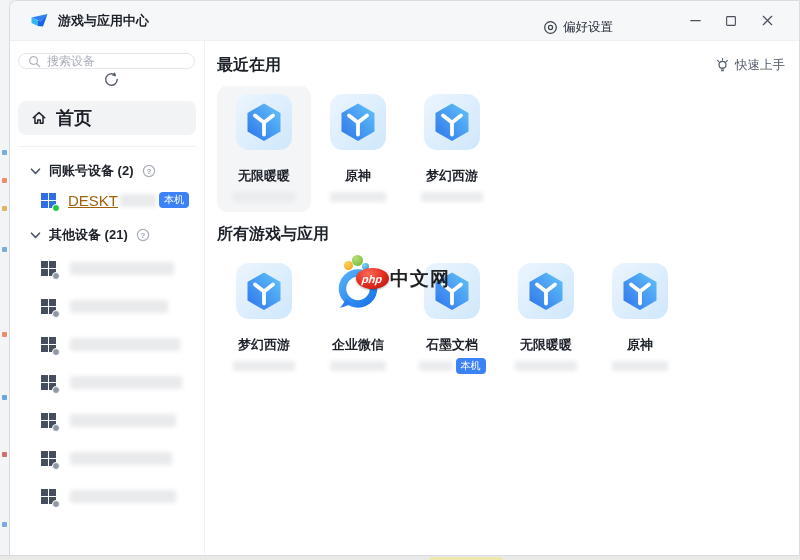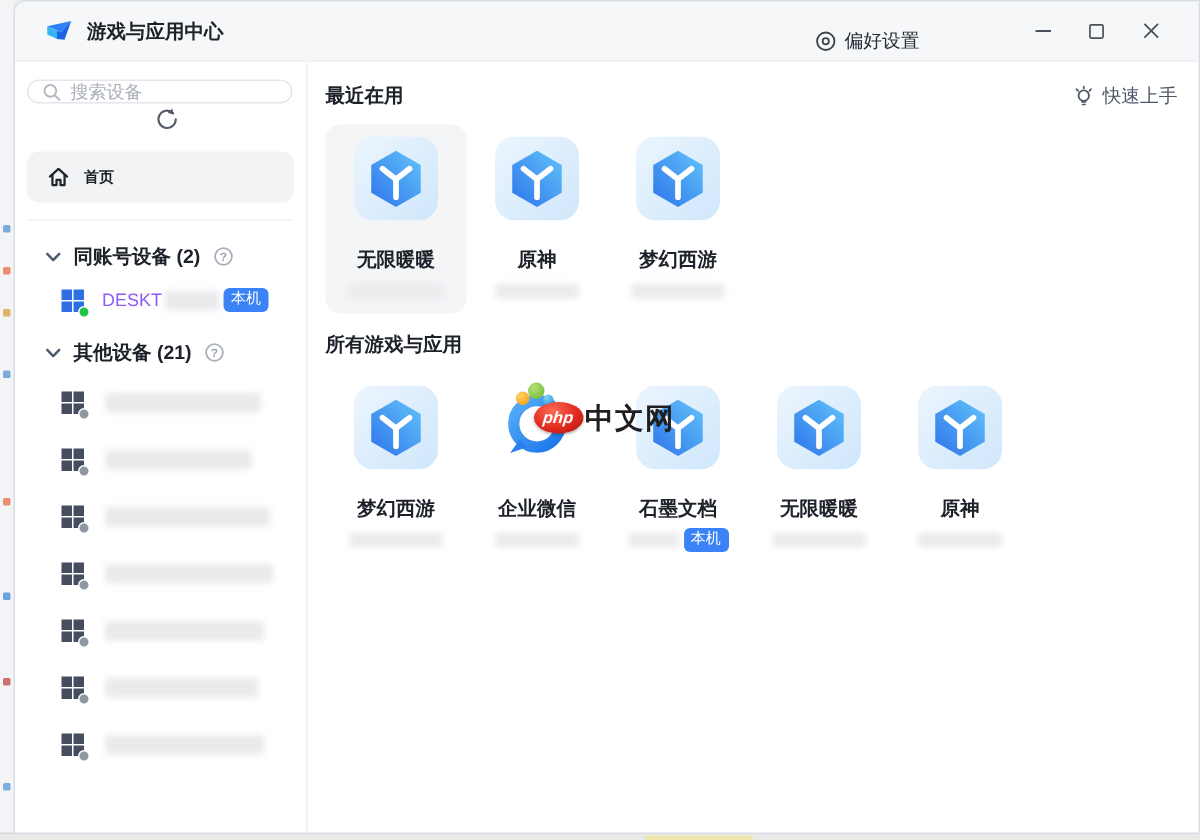--- a/index.html
+++ b/index.html
@@ -35,50 +35,50 @@
   .app-body { flex:1; display:flex; min-height:0; }
 
   
   .sidebar { flex:0 0 195px; width:195px; border-right:1px solid #eef0f2; padding-top:12px; overflow:hidden; }
   .search-row { display:flex; align-items:center; margin:0 9px 0 8px;flex-direction:column; }
   .search-box { flex:1; height:28px; border:1px solid #e5e6eb; border-radius:15px; background:#fff; display:flex; align-items:center; padding:0 9px; }
   .search-box input { border:0; outline:0; background:transparent; width:100%; margin-left:6px; font-size:12px; color:#1d2129; font-family:inherit; }
   .search-box input::placeholder { color:#a9aeb8; }
   .refresh-btn { margin-left:9px; width:20px; height:20px; display:flex; align-items:center; justify-content:center; cursor:pointer; }
 
-  .home-item { margin:12px 8px 0; height:34px; background:#f2f3f5; border-radius:8px; display:flex; align-items:center; padding-left:13px; gap:9px; font-size:10px; font-weight:700; color:#1d2129; cursor:pointer; }
+  .home-item { margin:12px 8px 0; height:34px; background:#f2f3f5; border-radius:8px; display:flex; align-items:center; padding-left:13px; gap:9px; font-size:18px; font-weight:700; color:#1d2129; cursor:pointer; }
   .side-divider { height:1px; background:#f0f1f3; margin:11px 8px 0; }
 
   .group-hd { display:flex; align-items:center; gap:8px; padding-left:20px; margin-top:14px; height:20px; font-size:13px; font-weight:700; color:#1d2129; cursor:pointer; }
   .group-hd.second { margin-top:6px; }
   .group-hd .chev { display:inline-flex; width:11px; }
   .group-hd .help { display:inline-flex; width:14px; }
 
   .dev-row { display:flex; align-items:center; height:38px; padding-left:30px; cursor:pointer; }
   .dev-row.first-offline { margin-top:4px; }
 
   .winicon { position:relative; width:17px; height:17px; flex:0 0 17px; margin-right:11px; }
   .winlogo { position:absolute; left:1px; top:1px; width:7px; height:7px; background:var(--wc);
              box-shadow:8px 0 0 var(--wc), 0 8px 0 var(--wc), 8px 8px 0 var(--wc); }
   .winicon.online { --wc:#2f6fe4; }
   .winicon.offline { --wc:#454d5f; }
   .windot { position:absolute; right:-3px; bottom:-3px; width:8px; height:8px; border-radius:50%; border:1.5px solid #fff; }
   .winicon.online  .windot { background:#23c343; }
   .winicon.offline .windot { background:#8f97a3; }
 
-  .dev-name { font-size:12px; color:#8b5cf6; white-space:nowrap; }
+  .dev-name { font-size:15px; color:#a16207; white-space:nowrap;text-decoration:underline; }
   .blur { display:inline-block; background:#e9eaec; border-radius:2px; filter:blur(2px); }
   .blur.nm { height:13px; margin-left:2px; }
 
   .badge { background:#3a82f6; color:#fff; font-size:10px; line-height:1; padding:3px 5px 3px; border-radius:4px; margin-left:3px; flex:none; font-weight:400; }
 
   
   .main { flex:1; position:relative; padding:14px 14px 0 12px; overflow:hidden; }
   .main-hd { display:flex; align-items:center; }
-  .h-title { font-size:13px; font-weight:700; color:#1d2129; }
+  .h-title { font-size:16px; font-weight:700; color:#1d2129; }
   .quick { margin-left:auto; display:flex; align-items:center; gap:5px; font-size:12.5px; color:#4e5969; cursor:pointer; }
 
   .tiles { display:flex; margin-top:10px; }
   .tile { width:94px; display:flex; flex-direction:column; align-items:center; padding:8px 0 8px; border-radius:10px; cursor:pointer; }
   .tile.hovered { background:#f4f5f7; }
   .appicon { width:56px; height:56px; display:block; }
   .tile-label { margin-top:17px; font-size:13px; font-weight:700; color:#1d2129; white-space:nowrap; }
   .tile-sub { margin-top:5px; height:14px; display:flex; align-items:center; }
   .blur.sub { height:10px; background:#eaebed; }
   .sec2 { margin-top:12px; }

